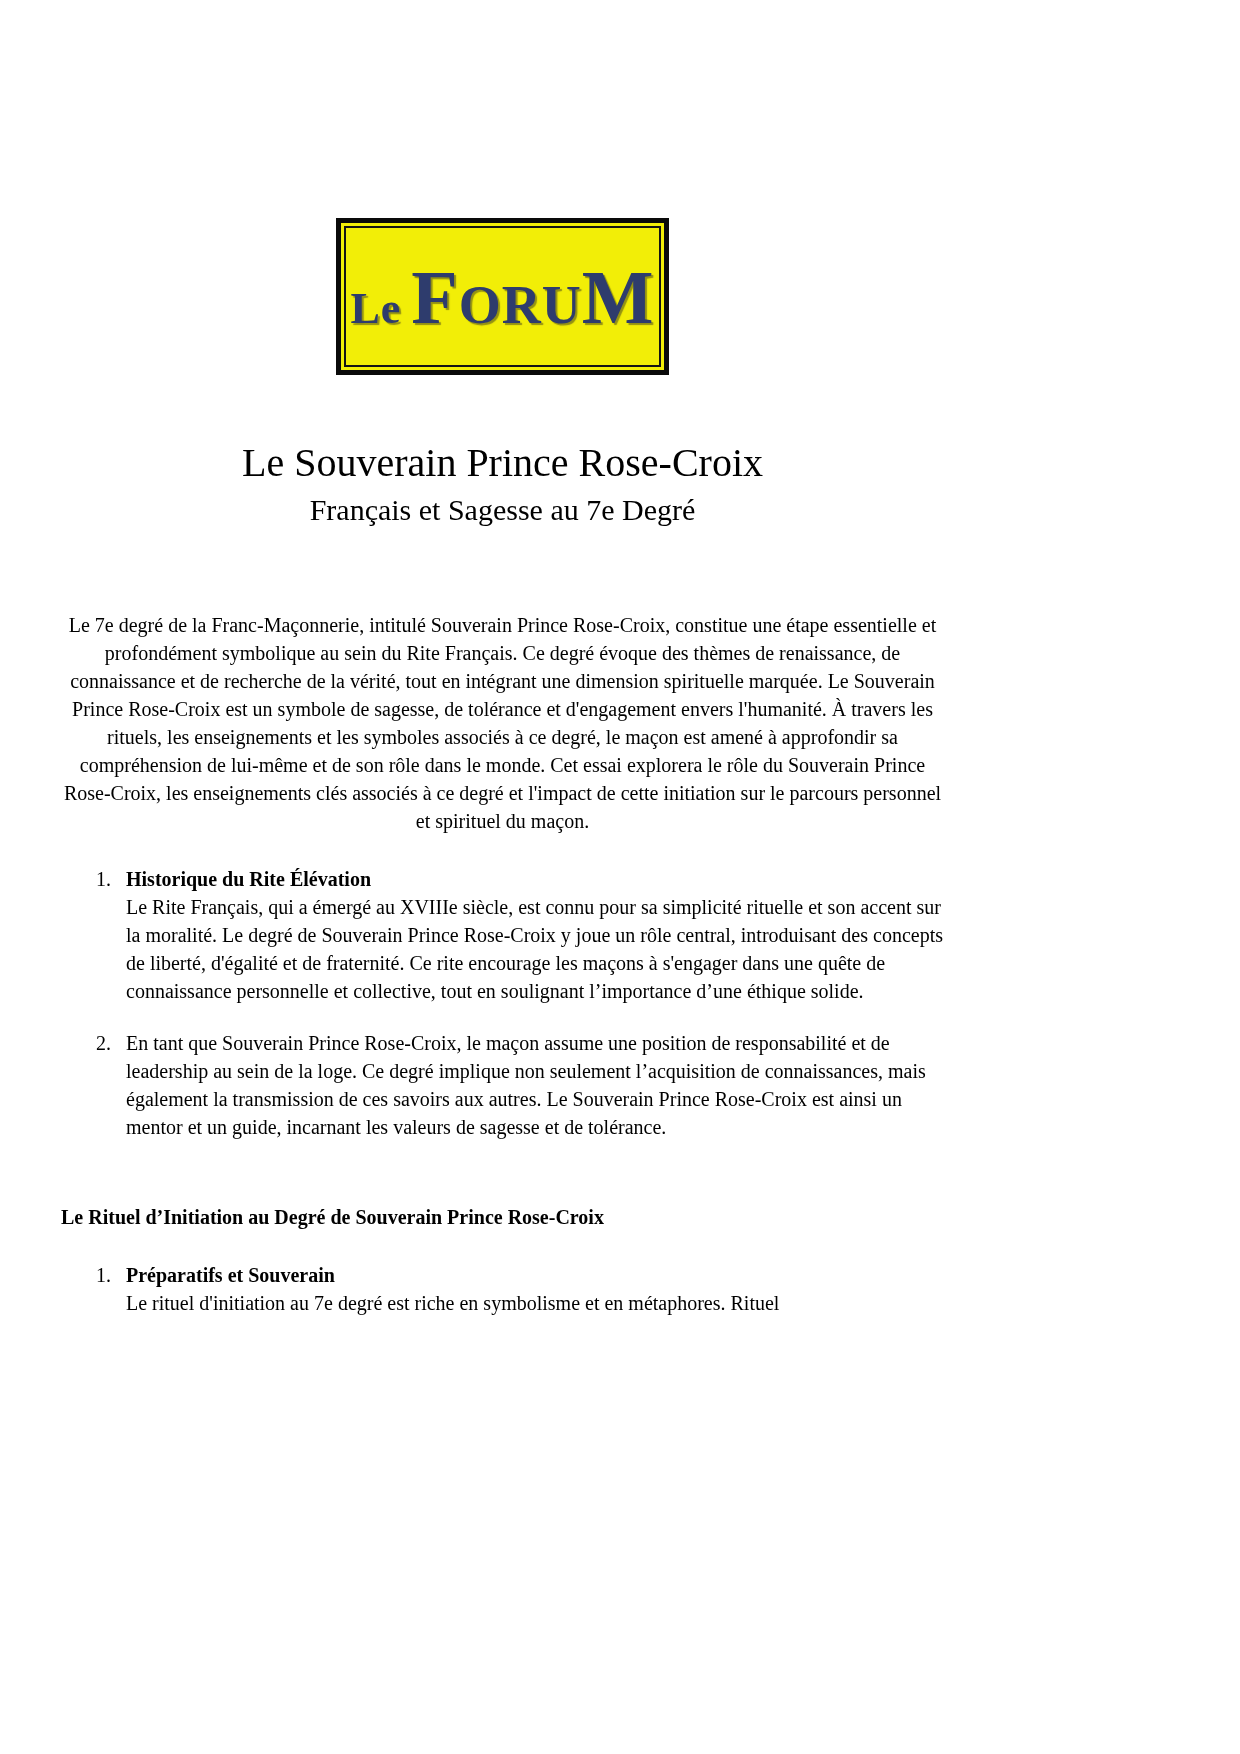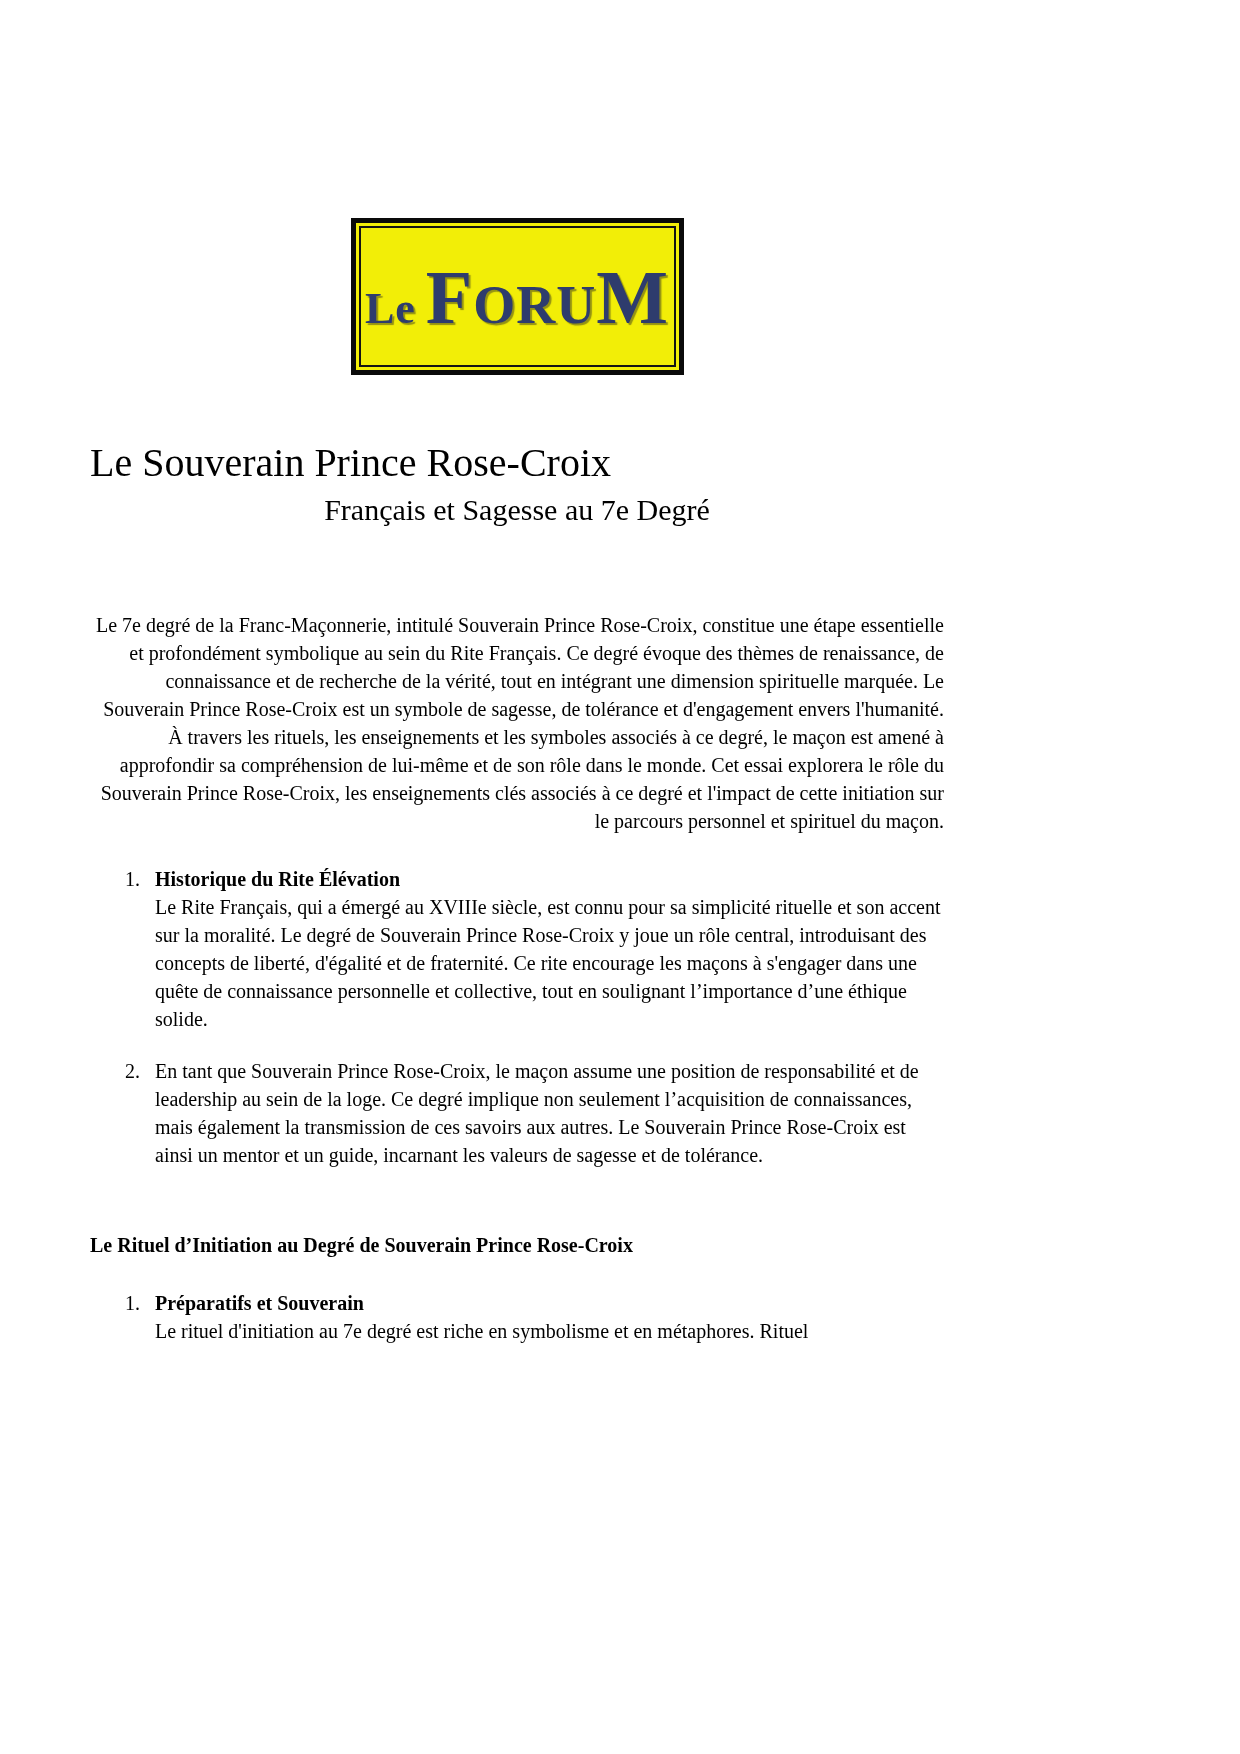--- a/index.html
+++ b/index.html
@@ -1,19 +1,19 @@
 <!DOCTYPE html>
 <html><head>
 <meta charset="utf-8">
 <style>
   * { margin: 0; padding: 0; box-sizing: border-box; }
   html, body { width: 1240px; height: 1754px; background: #ffffff; overflow: hidden; }
   body { font-family: "Liberation Serif", serif; color: #000000; }
 
-  .page { width: 1204px; height: 1754px; padding: 218px 260px 0 90px; position: relative; }
+  .page { width: 1204px; height: 1754px; padding: 218px 260px 0 61px; position: relative; }
 
   
   .logo-outer {
     width: 333px; height: 157px;
     margin: 0 auto;
     background: #f2ee07;
     border: 5px solid #0a0a0a;
     padding: 3px;
   }
   .logo-inner {
@@ -25,36 +25,37 @@
   .logo-text { color: #2e3c6d; font-weight: bold; white-space: nowrap; line-height: 1;
     text-shadow: 2px 2px 1px rgba(70,70,30,0.55); letter-spacing: 1px; }
   .lf-le  { font-size: 44px; margin-right: 10px; }
   .lf-f   { font-size: 76px; }
   .lf-oru { font-size: 54px; }
   .lf-m   { font-size: 76px; }
 
   
   .doc-title {
     margin-top: 64px;
+    text-align: center;
     font-size: 40px;
     line-height: 1.2;
   }
   .doc-subtitle {
     margin-top: 4px;
     text-align: center;
     font-size: 30px;
     line-height: 1.25;
   }
 
   
   .intro {
     margin-top: 82px;
     font-size: 20px;
     line-height: 28px;
-    text-align: right;
+    text-align: center;
   }
   .sec-heading {
     margin-top: 62px;
     font-size: 20px;
     line-height: 28px;
     font-weight: bold;
   }
   .num-list { margin-top: 30px; }
   .list-item { position: relative; padding-left: 65px; margin-bottom: 24px; }
   .item-num  { position: absolute; left: 35px; top: 0; font-size: 20px; line-height: 28px; }

